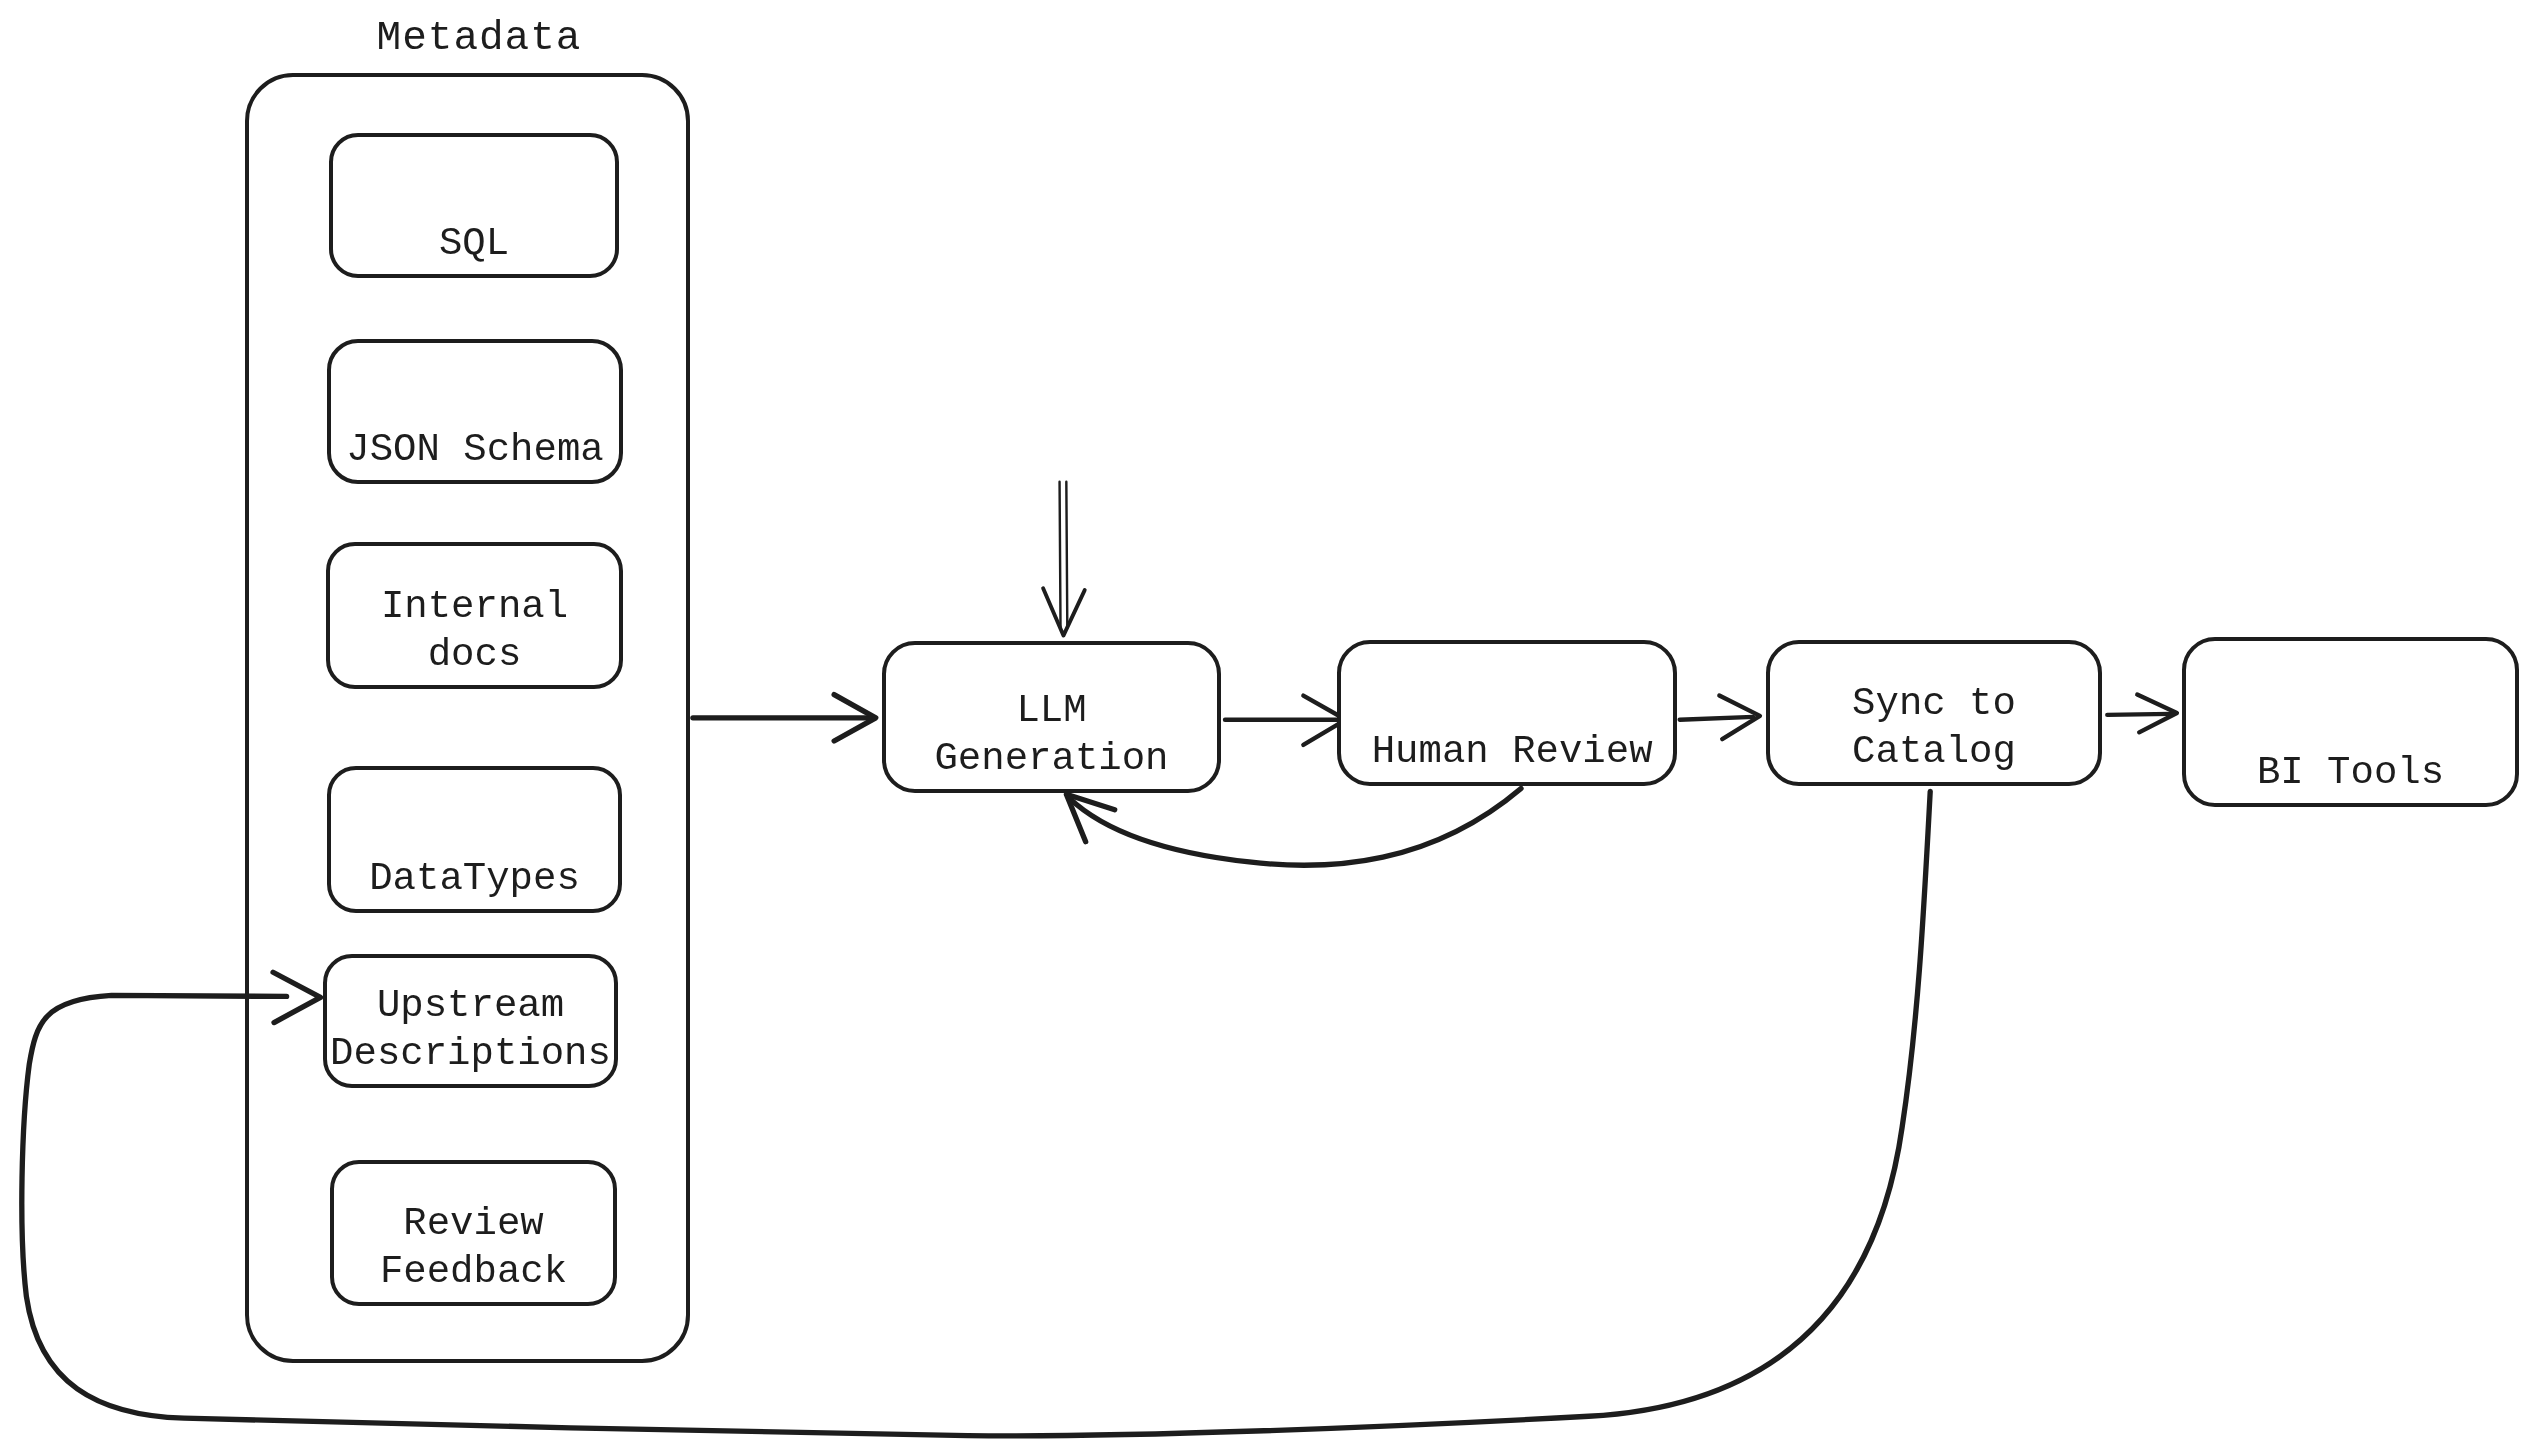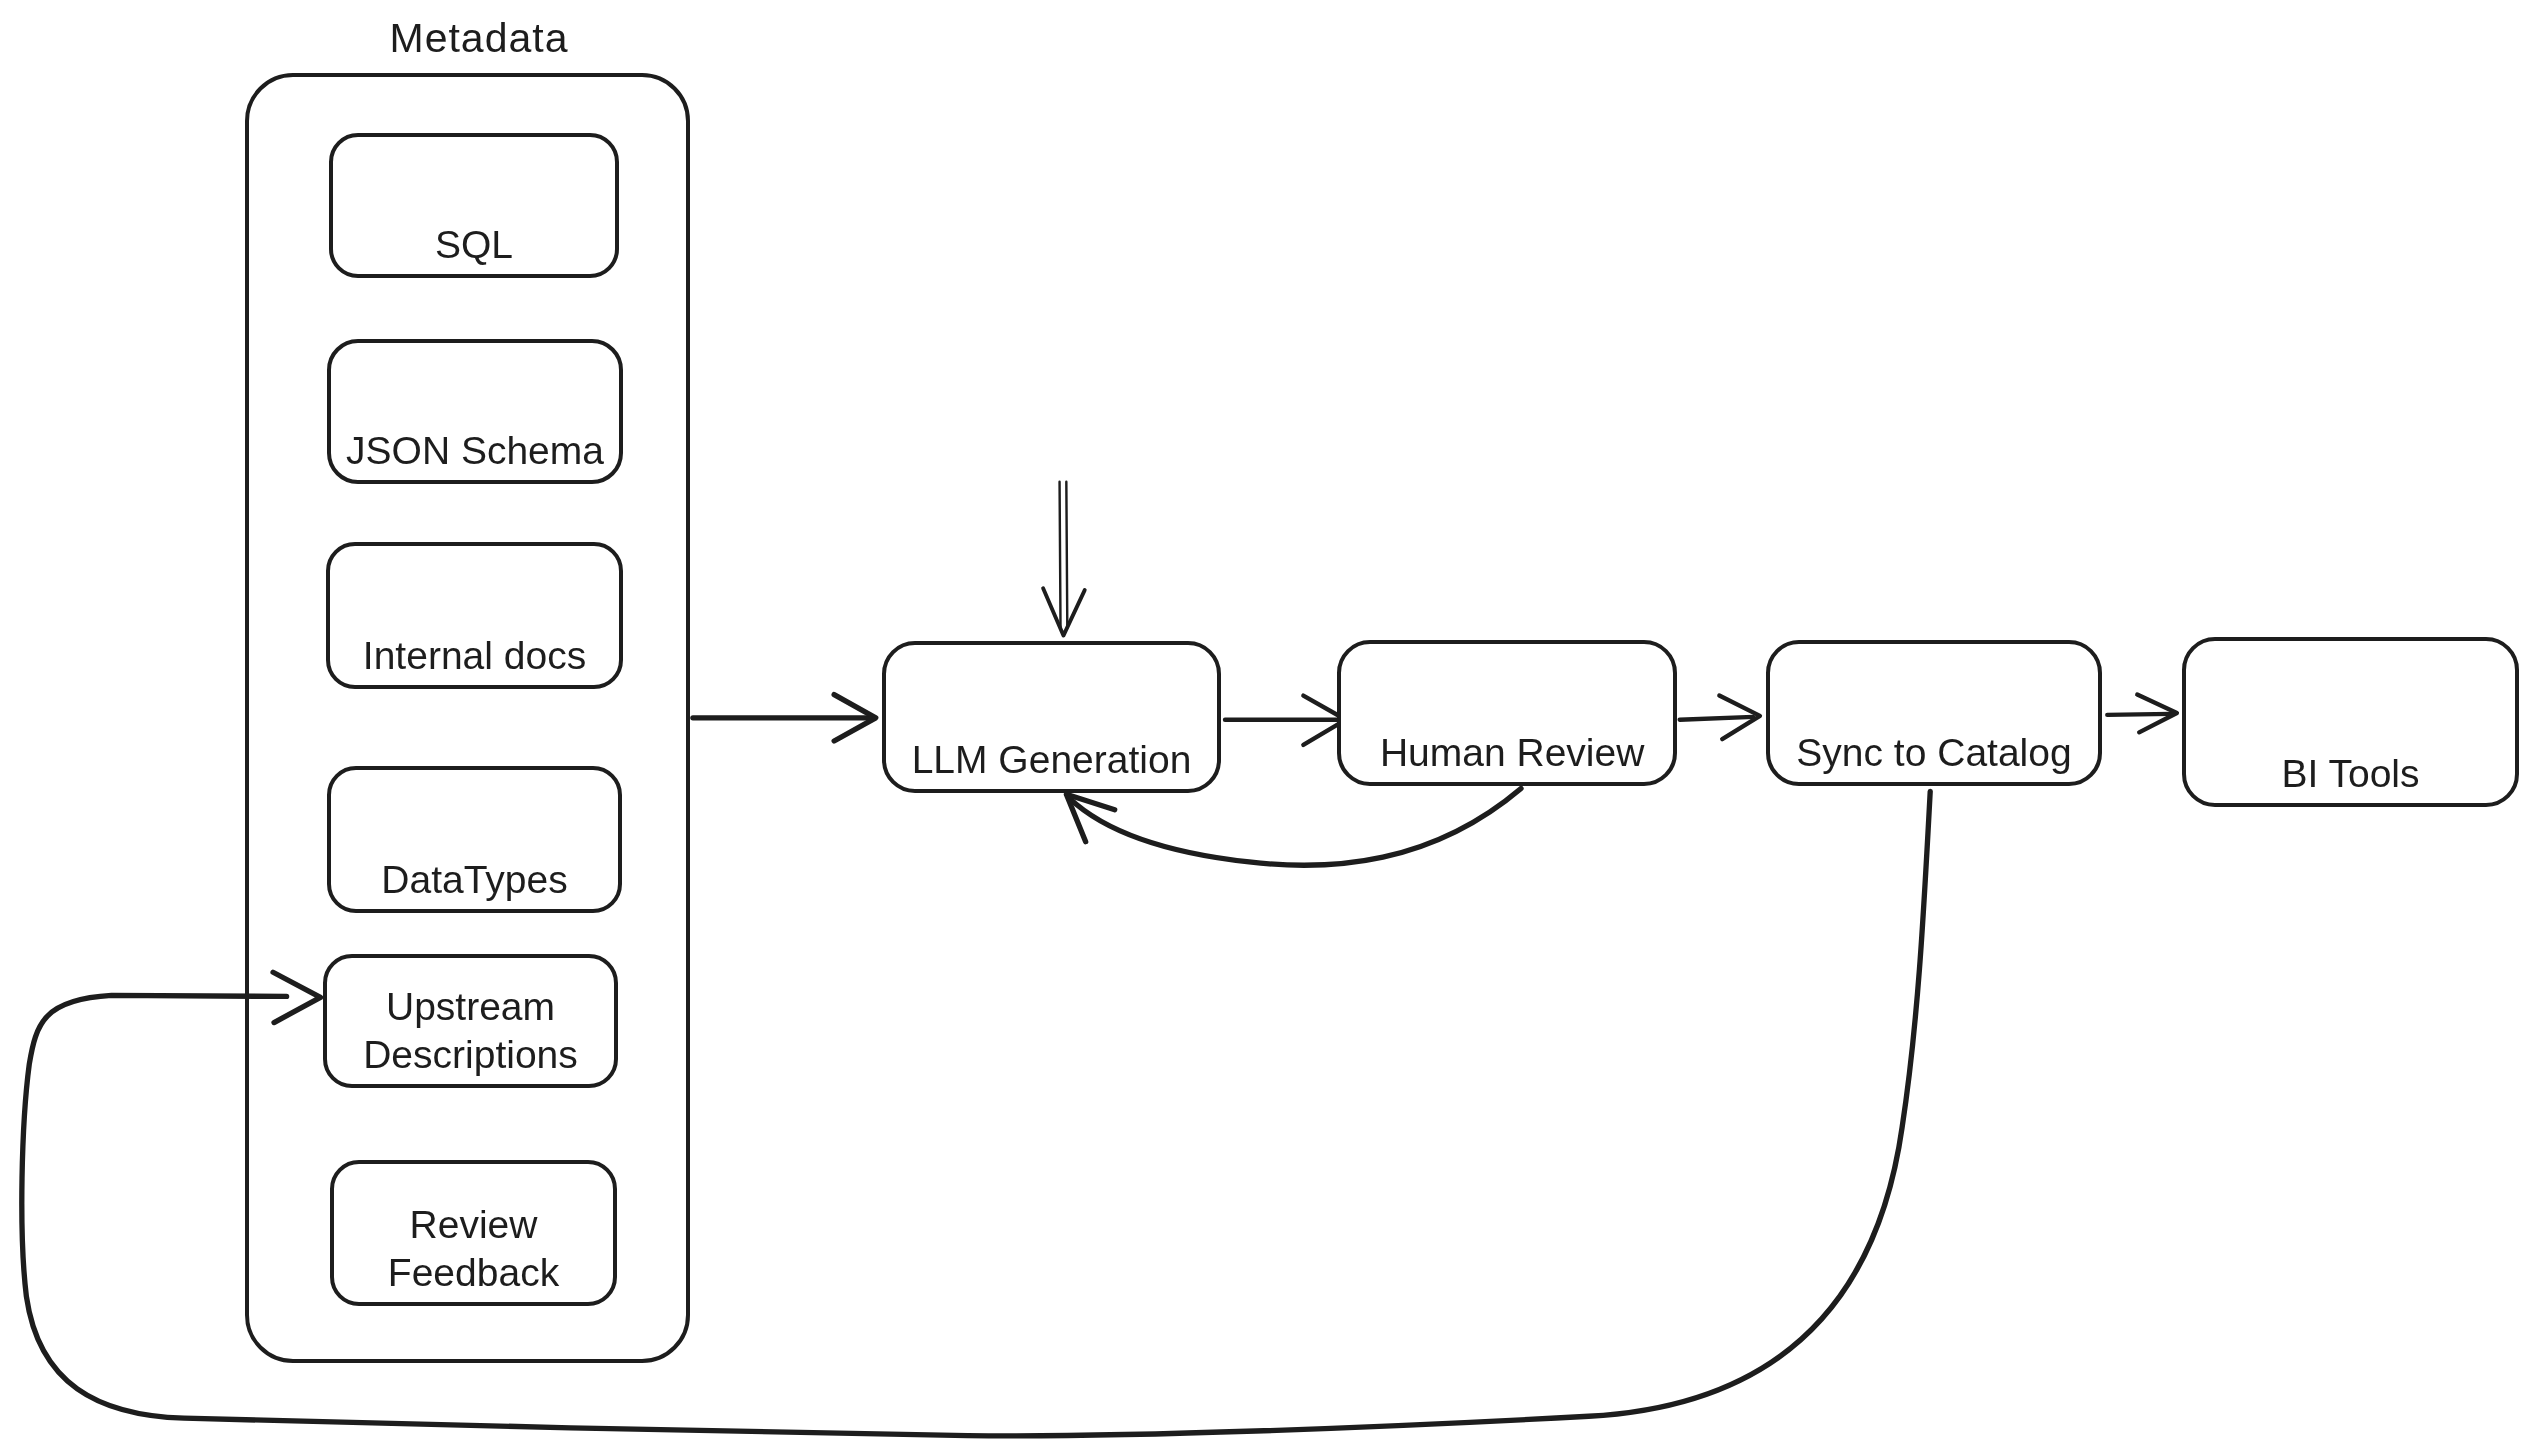--- a/index.html
+++ b/index.html
@@ -1,21 +1,21 @@
 <!DOCTYPE html>
 <html><head>
 <meta charset="utf-8">
 <style>
   html, body { margin: 0; padding: 0; overflow: hidden; background: #ffffff; }
   .canvas {
     position: relative;
     width: 2538px;
     height: 1454px;
     background: #ffffff;
-    font-family: Liberation Sans, sans-serif;
+    font-family: Liberation Mono, monospace;
     color: #1d1d1d;
   }
   .edges { position: absolute; left: 0; top: 0; width: 2538px; height: 1454px; }
   .edges path { fill: none; stroke: #1d1d1d; stroke-linecap: round; stroke-linejoin: round; }
   .node {
     position: absolute;
     border: 4.8px solid #1d1d1d;
     border-radius: 29px;
     background: #ffffff;
     display: flex;

